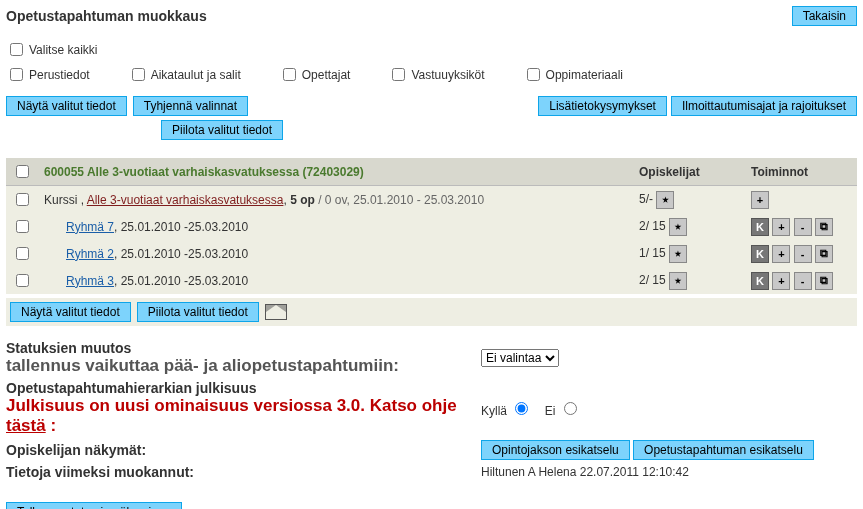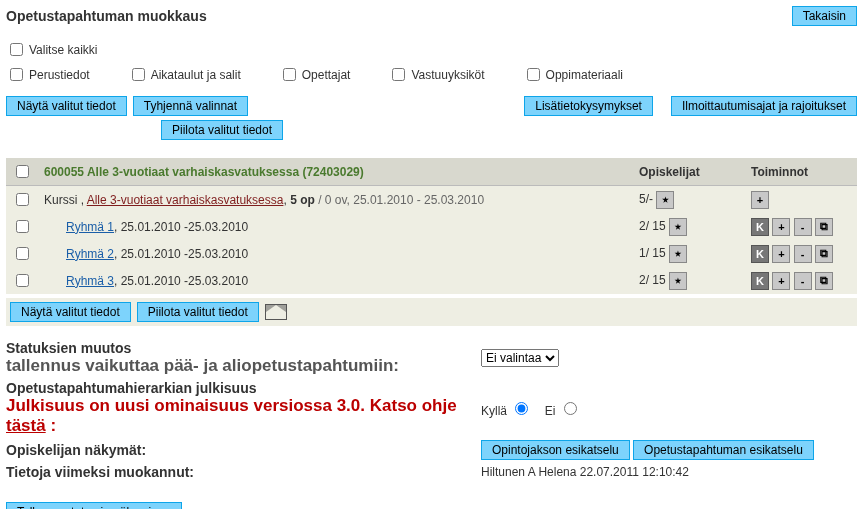--- a/index.html
+++ b/index.html
@@ -4,21 +4,21 @@
 <style>
   body{font-family:Verdana,Arial,sans-serif;font-size:12px;margin:0;padding:6px;background:#fff;color:#333}
   .pagehead{display:flex;justify-content:space-between;align-items:center;margin-bottom:2px}
   .pagetitle{font-weight:bold;font-size:14px}
   .btn{background:#7dd3fc;border:1px solid #0ea5e9;padding:2px 10px;font-size:12px;cursor:pointer;font-family:inherit}
   .checks{margin-top:14px;margin-bottom:6px}
   .check-row{display:flex;flex-wrap:wrap;align-items:center}
   .check-item{display:flex;align-items:center;margin-right:38px;margin-bottom:6px}
   .check-item input{margin-right:6px}
   .btn-row{display:flex;gap:6px;flex-wrap:wrap;margin-bottom:4px}
-  .btn-row .right{margin-left:auto;display:flex;gap:18px}
+  .btn-row .right{margin-left:auto;display:flex;gap:4px}
   .btn-row2{display:flex;gap:6px}
   table.grid{width:100%;border-collapse:collapse;margin-top:18px}
   table.grid th{background:#d8d8ce;text-align:left;padding:4px 6px;font-size:12px;border-bottom:1px solid #bbb}
   table.grid td{padding:4px 6px;background:#eeeee3;border-bottom:0}
   table.grid tr.course td{background:#eeeee3}
   table.grid tr.child td{background:#eeeee3}
   .headlink{color:#4a7a2e;font-weight:bold}
   a.link{color:#1a5ea8;text-decoration:underline}
   .course-name a{color:#7f1d1d;text-decoration:underline}
   .meta{color:#666}
@@ -109,21 +109,21 @@
       <td class="ops-cell">
         <span>5/-</span>
         <span class="icon">⭑</span>
       </td>
       <td class="actions">
         <span class="icon">+</span>
       </td>
     </tr>
     <tr class="child">
       <td><input type="checkbox" style=""></td>
-      <td style="padding-left:28px"><a href="#" class="link">Ryhmä 1</a><span>, 25.01.2010 -25.03.2010</span></td>
+      <td style="padding-left:28px"><a href="#" class="link">Ryhmä 7</a><span>, 25.01.2010 -25.03.2010</span></td>
       <td class="ops-cell"><span>2/ 15</span> <span class="icon">⭑</span></td>
       <td class="actions">
         <span class="icon dark">K</span>
         <span class="icon">+</span>
         <span class="icon">-</span>
         <span class="icon">⧉</span>
       </td>
     </tr>
     <tr class="child">
       <td><input type="checkbox" style=""></td>

